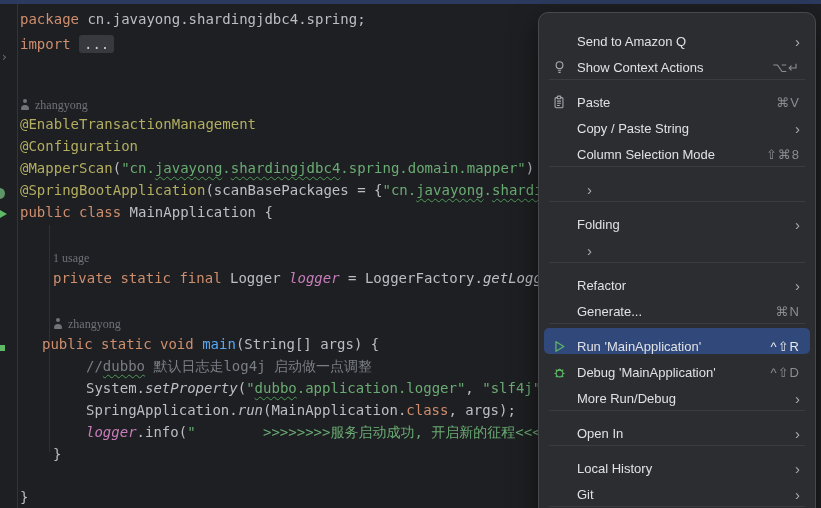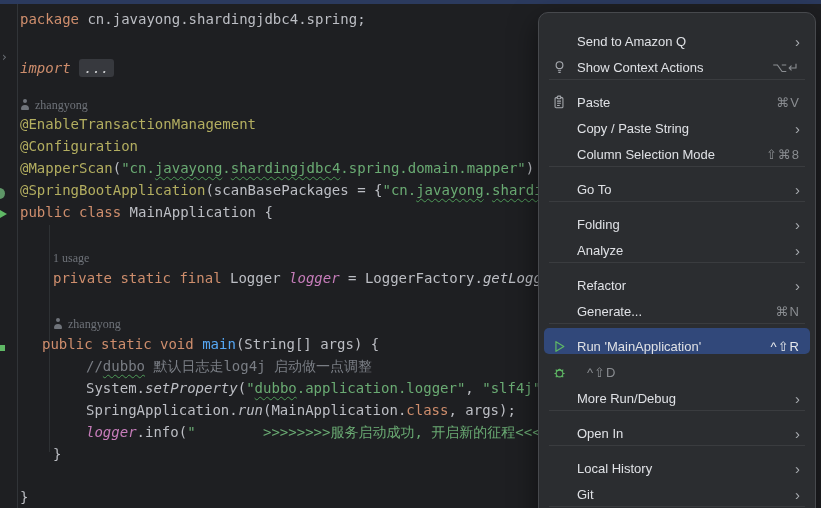--- a/index.html
+++ b/index.html
@@ -53,21 +53,21 @@
   .msep{height:1px;background:#3A3C3F;margin:4px 10px;}
 </style>
 </head>
 <body>
 
 <div class="top-strip"></div>
 
 <div id="code">
   <div class="guide"></div>
 <div class="cl" style="top: 8px; left: 20px;"><span class="s-kw">package </span><span class="s-plain">cn.javayong.shardingjdbc4.spring;</span></div>
-    <div class="cl" style="top: 57px; left: 20px; font-style: italic;"><span class="s-kw">import </span><span class="s-fold">...</span></div>
+    <div class="cl" style="top: 33px; left: 20px;"><span class="s-kw">import </span><span class="s-fold">...</span></div>
     <div class="cl" style="top: 93px; left: 20px;"><span class="s-person"></span><span class="s-inlay">zhangyong</span></div>
     <div class="cl" style="top: 135px; left: 20px;"><span class="s-ann">@Configuration</span></div>
     <div class="cl" style="top: 113px; left: 20px;"><span class="s-ann">@EnableTransactionManagement</span></div>
     <div class="cl" style="top: 157px; left: 20px;"><span class="s-ann">@MapperScan</span><span class="s-plain">(</span><span class="s-str">"cn.</span><span class="s-typo">javayong</span><span class="s-str">.</span><span class="s-typo">shardingjdbc4</span><span class="s-str">.spring.domain.mapper"</span><span class="s-plain">)</span></div>
     <div class="cl" style="top: 179px; left: 20px;"><span class="s-ann">@SpringBootApplication</span><span class="s-plain">(scanBasePackages = {</span><span class="s-str">"cn.</span><span class="s-typo">javayong</span><span class="s-str">.</span><span class="s-typo">shardingjdbc4.spr</span></div>
     <div class="cl" style="top: 201px; left: 20px;"><span class="s-kw">public class </span><span class="s-plain">MainApplication {</span></div>
     <div class="cl" style="top: 246px; left: 53px;"><span class="s-inlay">1 usage</span></div>
     <div class="cl" style="top: 267px; left: 53px;"><span class="s-kw">private static final </span><span class="s-plain">Logger </span><span class="s-field">logger </span><span class="s-plain">= LoggerFactory.</span><span class="s-meth">getLogger</span><span class="s-plain">(</span></div>
     <div class="cl" style="top: 312px; left: 53px;"><span class="s-person"></span><span class="s-inlay">zhangyong</span></div>
     <div class="cl" style="top: 333px; left: 42px;"><span class="s-kw">public static void </span><span class="s-methdecl">main</span><span class="s-plain">(String[] args) {</span></div>
@@ -120,32 +120,30 @@
       <span class="ar">›</span>
     </div>
     <div class="mi">
       <span class="ic"></span>
       <span class="lb">Column Selection Mode</span>
       <span class="sc">⇧⌘8</span>
     </div>
     <div class="msep"></div>
     <div class="mi">
       <span class="ic"></span>
-      <span class="lb">Go To</span>
       <span class="ar">›</span>
     </div>
     <div class="msep"></div>
     <div class="mi">
       <span class="ic"></span>
       <span class="lb">Folding</span>
       <span class="ar">›</span>
     </div>
     <div class="mi">
       <span class="ic"></span>
-      <span class="lb">Analyze</span>
       <span class="ar">›</span>
     </div>
     <div class="msep"></div>
     <div class="mi">
       <span class="ic"></span>
       <span class="lb">Refactor</span>
       <span class="ar">›</span>
     </div>
     <div class="mi">
       <span class="ic"></span>
@@ -162,20 +160,21 @@
       <span class="lb">Run 'MainApplication'</span>
       <span class="sc">^⇧R</span>
     </div>
     <div class="mi">
       <span class="ic">
         <svg width="15" height="15" viewBox="0 0 16 16" fill="none" stroke="#5FB865" stroke-width="1.2">
           <circle cx="8" cy="9" r="3.6"></circle>
           <path d="M8 5.4V4M5.5 6.5L4 5M10.5 6.5L12 5M4.4 9H2.6M13.4 9h-1.8M5.5 11.5L4 13M10.5 11.5L12 13M6.5 5.8c0-1.6 3-1.6 3 0"></path>
         </svg>
       </span>
+      <span class="lb">Debug 'MainApplication'</span>
       <span class="sc">^⇧D</span>
     </div>
     <div class="mi">
       <span class="ic"></span>
       <span class="lb">More Run/Debug</span>
       <span class="ar">›</span>
     </div>
     <div class="msep"></div>
     <div class="mi">
       <span class="ic"></span>

